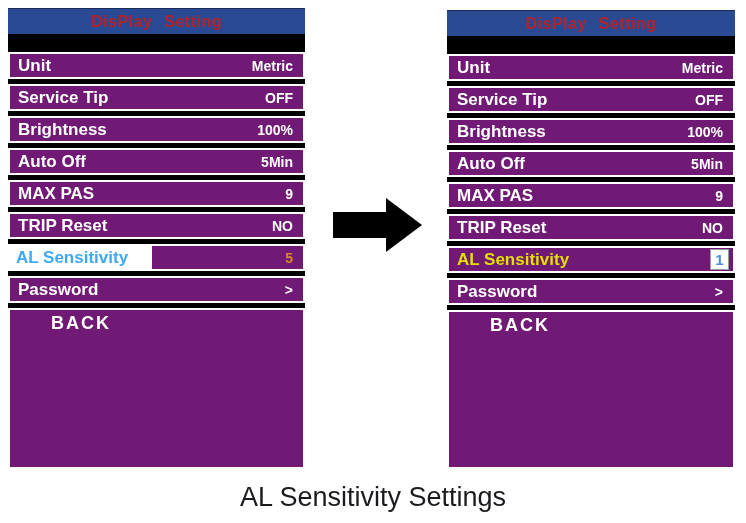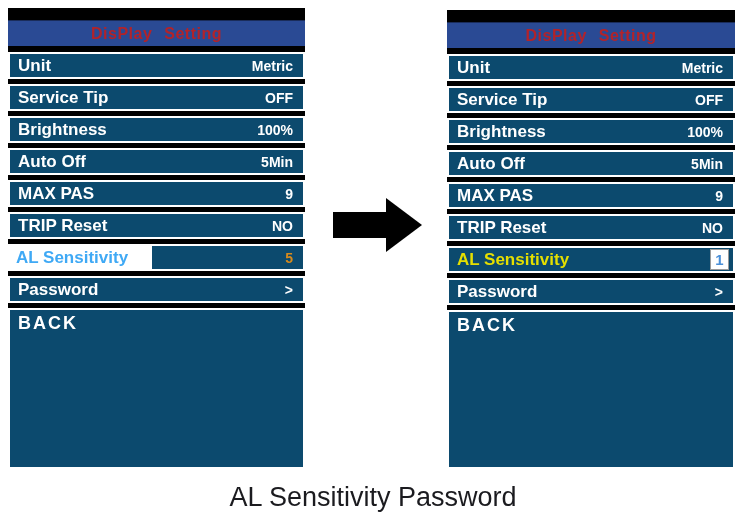--- a/index.html
+++ b/index.html
@@ -6,35 +6,35 @@
   body{
     width:746px;height:523px;position:relative;background:#ffffff;
     font-family:"Liberation Sans", sans-serif;overflow:hidden;
   }
   .screen{
     position:absolute;background:#000000;
   }
   #screen-before{left:8px;top:8px;width:297px;height:461px;}
   #screen-after{left:447px;top:10px;width:288px;height:459px;}
   .header{
-    height:25px;margin-top:12px;background:#2a4a94;
+    height:25px;margin-top:0;background:#2a4a94;
     display:flex;align-items:center;justify-content:center;
     border-top:1px solid #1a2c5a;
   }
   .title{
     color:#b2232a;font-weight:bold;font-size:16px;word-spacing:7px;
     letter-spacing:.5px;
   }
   .rows{
     position:absolute;top:44px;left:0;right:0;bottom:0;
     display:flex;flex-direction:column;gap:5px;
   }
   .row{
     height:22px;min-height:27px;box-sizing:border-box;
-    border:2px solid #ffffff;background:#0c4a6e;
+    border:2px solid #ffffff;background:#701a75;
     display:flex;align-items:center;justify-content:space-between;
     padding:0 10px 0 8px;
   }
   .lbl{color:#ffffff;font-weight:bold;font-size:17px;white-space:nowrap;}
   .val{color:#ffffff;font-weight:bold;font-size:14px;white-space:nowrap;}
   
   .row-al-selected{padding-left:0;}
   .lbl-hl{
     background:#ffffff;color:#3fa9f5;font-weight:bold;font-size:17px;
     height:100%;box-sizing:border-box;display:flex;align-items:center;
@@ -46,21 +46,21 @@
   .lbl-yellow{color:#e5df00;}
   .valbox{
     background:#ffffff;color:#4a8fd8;font-weight:bold;font-size:15px;
     width:19px;height:21px;display:flex;align-items:center;justify-content:center;
     border:1px solid #9a9a9a;box-sizing:border-box;
   }
   .row-back{
     flex:1;align-items:flex-start;justify-content:flex-start;
     padding-top:3px;
   }
-  .row-back .lbl{letter-spacing:2px;font-size:18px;}
+  .row-back .lbl{letter-spacing:2px;font-size:18px;margin-left:33px;}
   
   .arrow{position:absolute;left:333px;top:198px;width:89px;height:54px;}
   .arrow .shaft{position:absolute;left:0;top:14px;width:54px;height:26px;background:#000000;}
   .arrow .head{
     position:absolute;left:53px;top:0;width:0;height:0;
     border-top:27px solid transparent;border-bottom:27px solid transparent;
     border-left:36px solid #000000;
   }
   .caption{
     position:absolute;left:0;top:482px;width:746px;text-align:center;
@@ -154,13 +154,13 @@
     <div class="row">
       <span class="lbl">Password</span>
       <span class="val">&gt;</span>
     </div>
     <div class="row row-back">
       <span class="lbl">BACK</span>
     </div>
   </div>
 </div>
 
-<div class="caption">AL Sensitivity Password</div>
+<div class="caption">AL Sensitivity Settings</div>
 
 </body></html>

